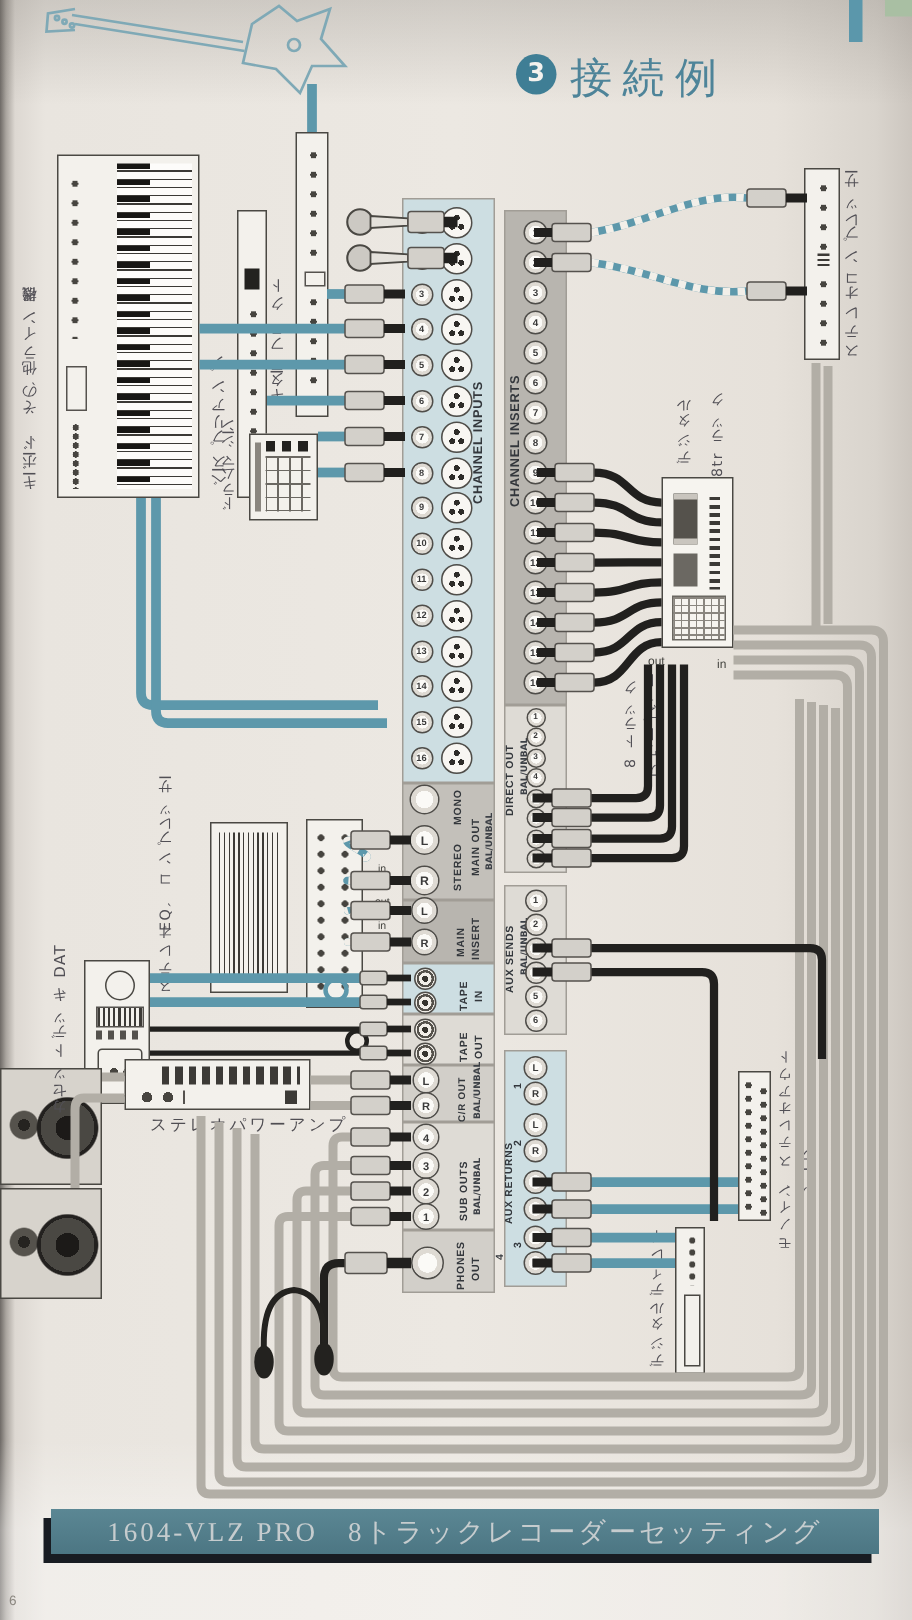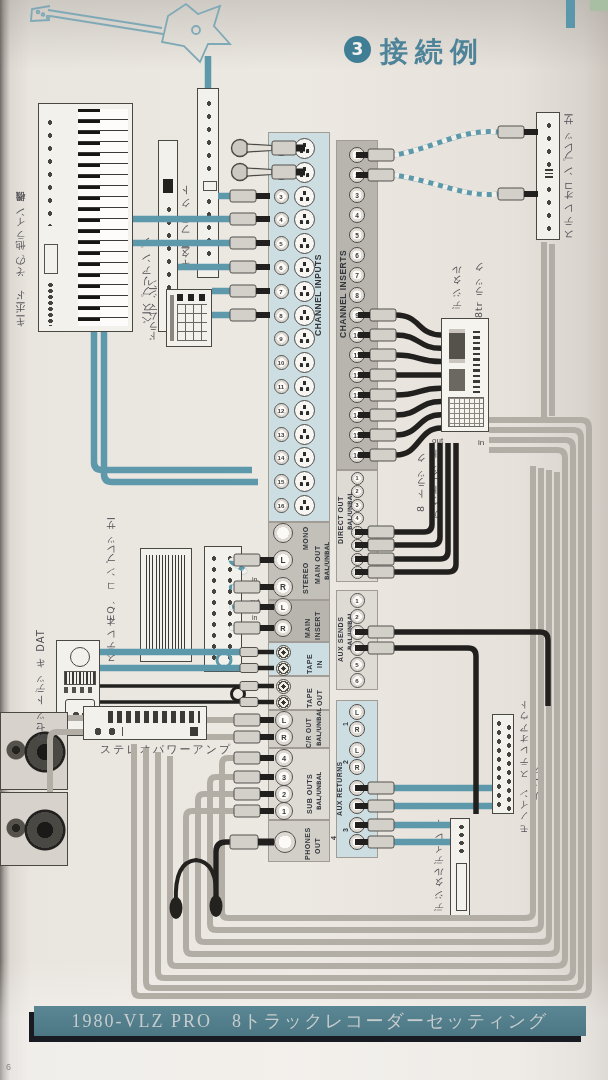--- a/index.html
+++ b/index.html
@@ -28,21 +28,21 @@
     radial-gradient(circle 2px at 50% 32%,#2e2c29 97%,transparent),
     radial-gradient(circle 2px at 34% 64%,#2e2c29 97%,transparent),
     radial-gradient(circle 2px at 66% 64%,#2e2c29 97%,transparent),
     radial-gradient(circle,#f8f6f2 0 70%,#e3dfd8 71%);}
   .jack.rca{background:radial-gradient(circle,#36342f 0 22%,#f2efe9 23% 45%,#55524c 46% 62%,#efece6 63%);}
   .dots{position:absolute;background-image:radial-gradient(circle 2.2px at center,#46443f 97%,transparent);
     background-size:10px 13px;background-repeat:repeat-y;background-position:center top;}
   #title-badge{position:absolute;left:344px;top:36px;width:27px;height:27px;border-radius:50%;
     background:#3f7e95;color:#f4f2ee;font:bold 17px/27px "DejaVu Sans",sans-serif;text-align:center;}
   #page-title{position:absolute;left:380px;top:33px;font-family:"DejaVu Sans",sans-serif;
-    font-weight:bold;font-size:28px;color:#4e8499;letter-spacing:7px;}
+    font-weight:normal;font-size:28px;color:#4e8499;letter-spacing:7px;}
   #banner{position:absolute;left:34px;top:1006px;width:552px;height:30px;
     background:linear-gradient(180deg,#5b8794,#4c7683);box-shadow:-5px 6px 0 #181c22;
     color:#c6ccce;font-family:"Liberation Serif",serif;font-size:18px;letter-spacing:2px;
     text-align:center;line-height:30px;}
   #svgwrap{position:absolute;left:0;top:0;z-index:6;pointer-events:none;}
   .z2{z-index:2}.z3{z-index:3}
   #page-num{position:absolute;left:6px;top:1062px;font-size:9px;color:#8a867f;}
 </style>
 </head>
 <body>
@@ -583,15 +583,15 @@
         </g>
 
     <g>
       <path d="M176 902 Q174 862 196 860 Q218 862 216 900" fill="none" stroke="#23221f" stroke-width="4"></path>
       <ellipse cx="176" cy="908" rx="6.5" ry="11" fill="#23221f"></ellipse>
       <ellipse cx="216" cy="906" rx="6.5" ry="11" fill="#23221f"></ellipse>
     </g>
   </svg>
   </div>
 
-  <div id="banner">1980-VLZ PRO　8トラックレコーダーセッティング</div>
+  <div id="banner">1604-VLZ PRO　8トラックレコーダーセッティング</div>
   <div id="page-num">6</div>
 </div>
 
 </body></html>

